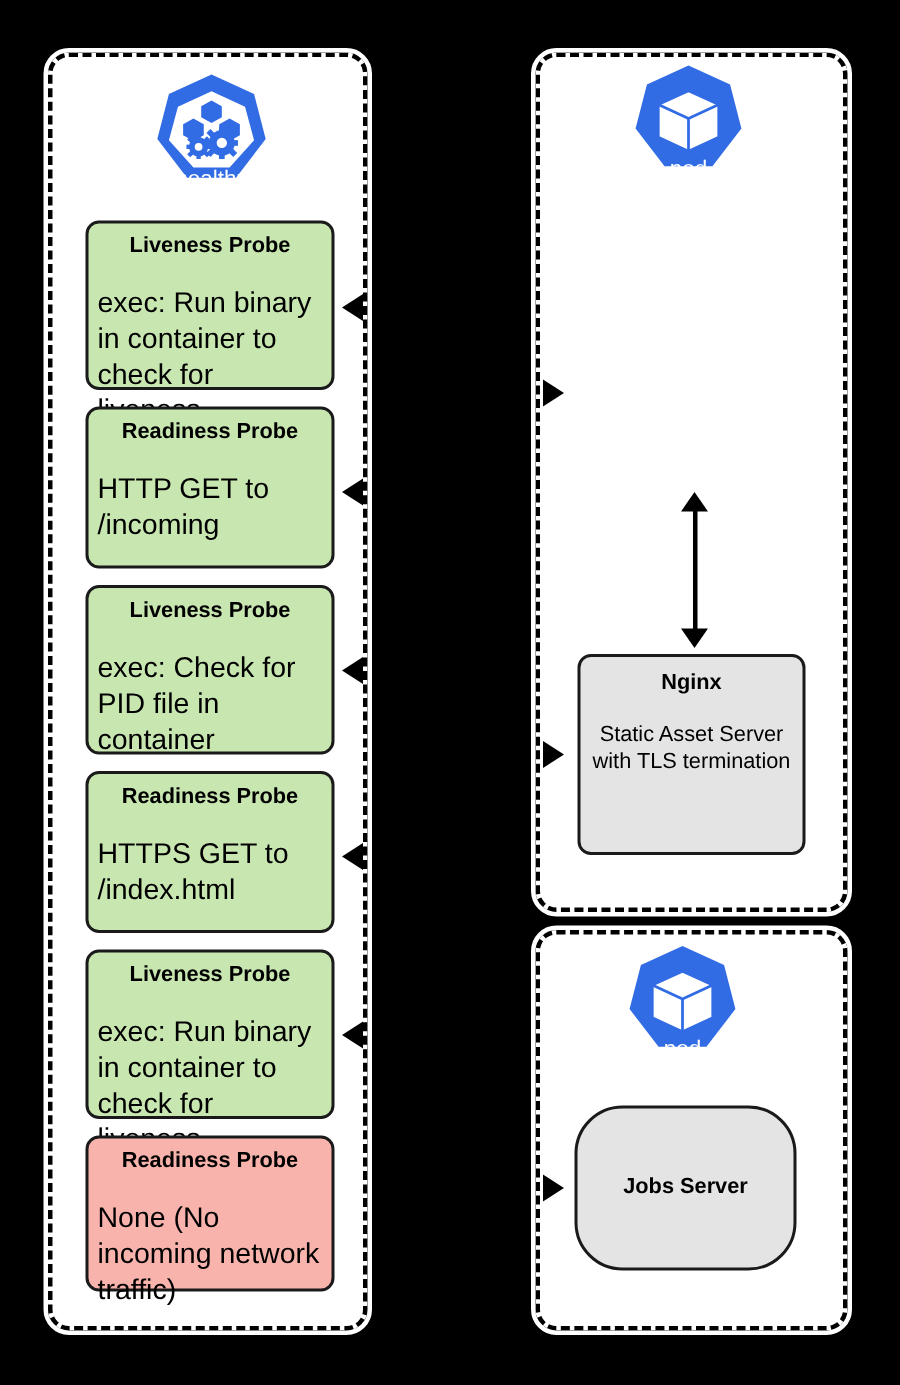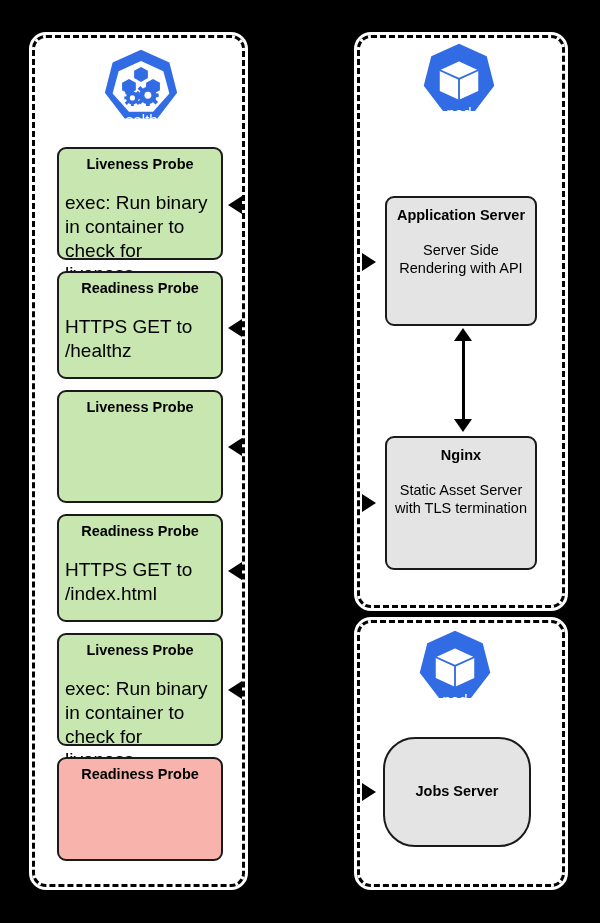--- a/index.html
+++ b/index.html
@@ -166,35 +166,37 @@
     </svg>
     <div class="k8s-caption">healthz</div>
   </div>
 
   <div class="probe green" id="probe-0">
     <div class="probe-title">Liveness Probe</div>
     <div class="probe-body">exec:  Run binary in container to check for liveness</div>
   </div>
   <div class="probe green" id="probe-1">
     <div class="probe-title">Readiness Probe</div>
-    <div class="probe-body">HTTPS GET to /healthz</div>
+    <div class="probe-body">HTTP GET to /incoming</div>
   </div>
   <div class="probe green" id="probe-2">
     <div class="probe-title">Liveness Probe</div>
+    <div class="probe-body">exec:  Check for PID file in container</div>
   </div>
   <div class="probe green" id="probe-3">
     <div class="probe-title">Readiness Probe</div>
     <div class="probe-body">HTTPS GET to /index.html</div>
   </div>
   <div class="probe green" id="probe-4">
     <div class="probe-title">Liveness Probe</div>
     <div class="probe-body">exec:  Run binary in container to check for liveness</div>
   </div>
   <div class="probe red" id="probe-5">
     <div class="probe-title">Readiness Probe</div>
+    <div class="probe-body">None (No incoming network traffic)</div>
   </div>
 
   <div class="arrow-left" style="top:196px"></div>
   <div class="arrow-left" style="top:319px"></div>
   <div class="arrow-left" style="top:438px"></div>
   <div class="arrow-left" style="top:562px"></div>
   <div class="arrow-left" style="top:681px"></div>
 
   <div class="panel" id="panel-pod-web"></div>
 
@@ -203,24 +205,20 @@
       <polygon points="50,2 83,17 92,52 69,82 31,82 8,52 17,17" fill="#326ce5"></polygon>
       <g stroke="#326ce5" stroke-width="2.2" stroke-linejoin="round">
         <polygon points="50,22 74,33 74,59 50,70 26,59 26,33" fill="#ffffff"></polygon>
         <polyline points="26,33 50,44 74,33" fill="none"></polyline>
         <line x1="50" y1="44" x2="50" y2="70"></line>
       </g>
     </svg>
     <div class="k8s-caption">pod</div>
   </div>
 
-  <div class="server" id="server-app">
-    <div class="server-title">Application Server</div>
-    <div class="server-body">Server Side Rendering with API</div>
-  </div>
 
   <div class="server" id="server-nginx">
     <div class="server-title">Nginx</div>
     <div class="server-body">Static Asset Server with TLS termination</div>
   </div>
 
   <div class="vlink" id="link-app-nginx">
     <div class="head-up"></div>
     <div class="shaft"></div>
     <div class="head-dn"></div>

